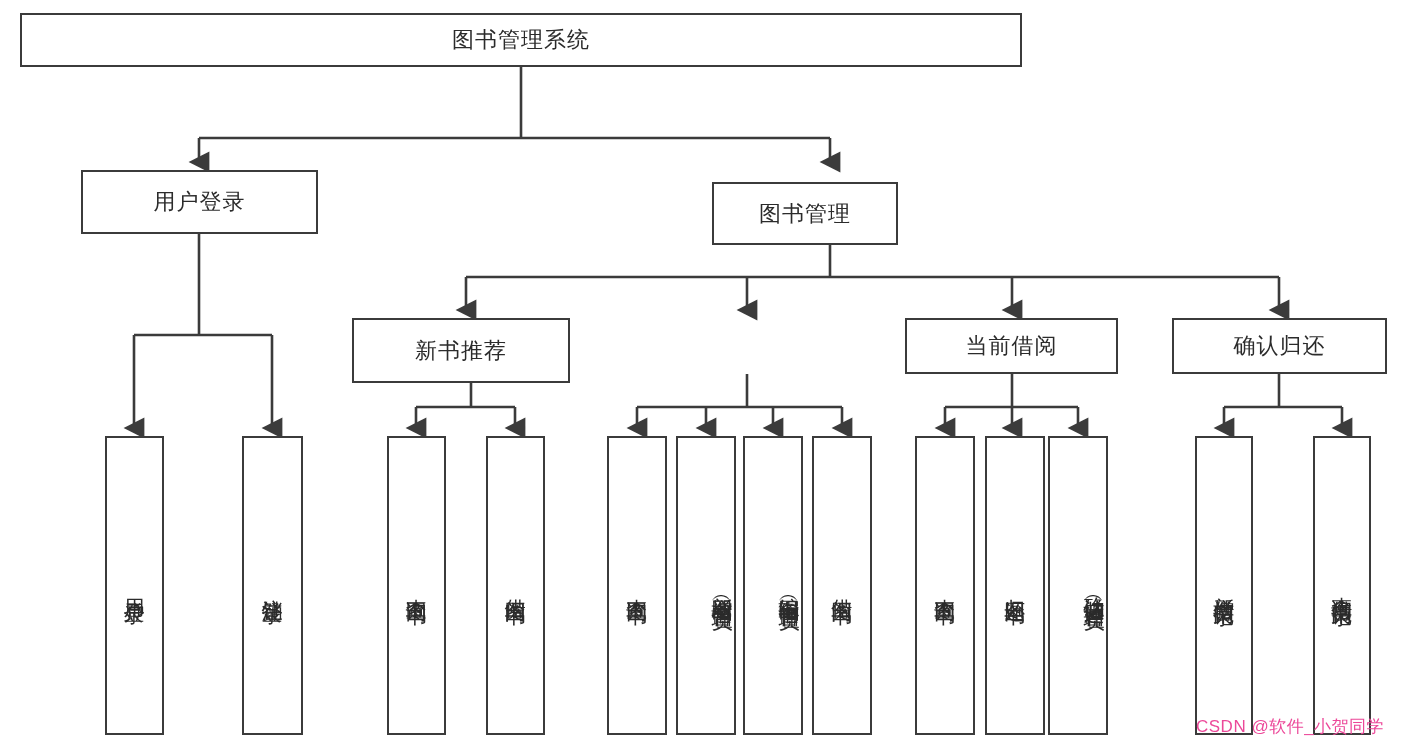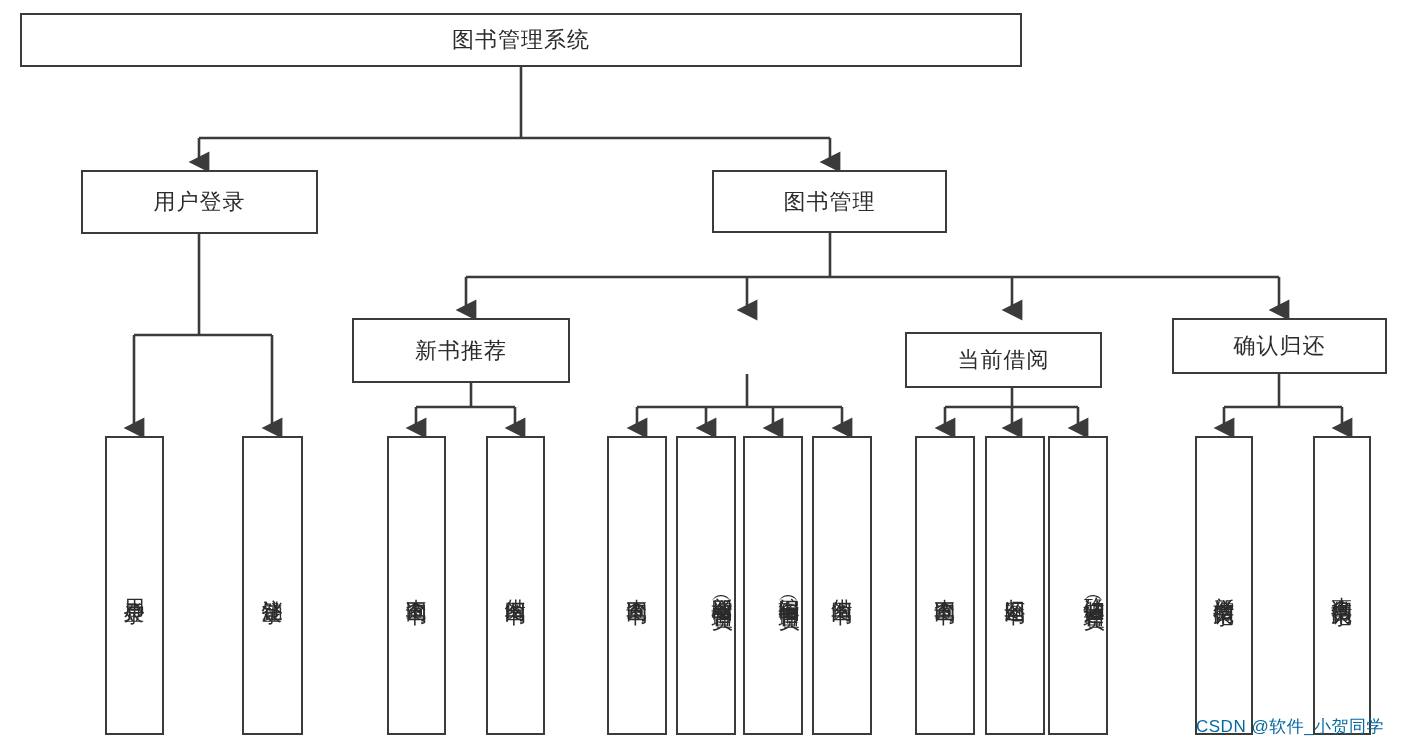--- a/index.html
+++ b/index.html
@@ -51,21 +51,21 @@
   .node.v.mid {
     align-items: center;
     padding-top: 0;
   }
   .label {
     white-space: pre;
   }
   .watermark {
     position: absolute;
     font-size: 17px;
-    color: #0369a1;
+    color: #ec4899;
     letter-spacing: 0.5px;
     white-space: nowrap;
     pointer-events: none;
   }
 </style>
 </head>
 <body>
 
 <div id="canvas">
 
@@ -119,28 +119,28 @@
     </g>
   </svg>
 
   <div class="node h" style="left:20px; top:13px; width:1002px; height:54px;">
     <span class="label">图书管理系统</span>
   </div>
 
   <div class="node h" style="left:81px; top:170px; width:237px; height:64px;">
     <span class="label">用户登录</span>
   </div>
-  <div class="node h" style="left:712px; top:170px; width:235px; height:63px;">
+  <div class="node h" style="left:712px; top:182px; width:186px; height:63px;">
     <span class="label">图书管理</span>
   </div>
 
   <div class="node h" style="left:352px; top:318px; width:218px; height:65px;">
     <span class="label">新书推荐</span>
   </div>
-  <div class="node h" style="left:905px; top:332px; width:197px; height:56px;">
+  <div class="node h" style="left:905px; top:318px; width:213px; height:56px;">
     <span class="label">当前借阅</span>
   </div>
   <div class="node h" style="left:1172px; top:318px; width:215px; height:56px;">
     <span class="label">确认归还</span>
   </div>
 
   <div class="node v mid" style="left:105px; top:436px; width:59px; height:299px;">
     <span class="label">用户登录</span>
   </div>
   <div class="node v mid" style="left:242px; top:436px; width:61px; height:299px;">

